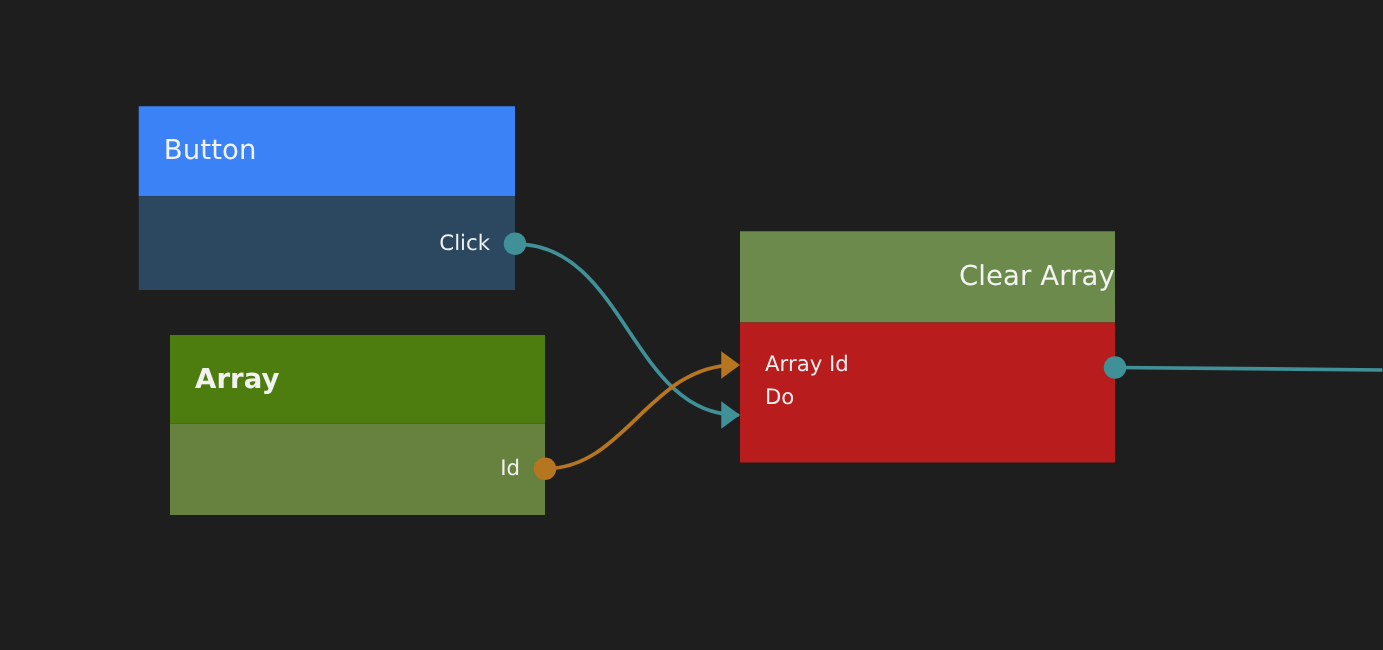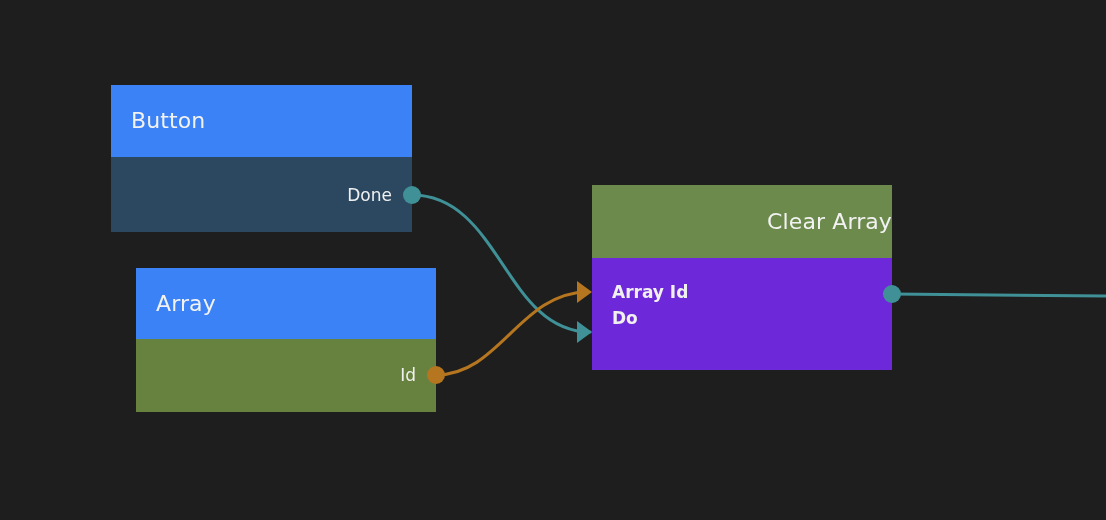--- a/index.html
+++ b/index.html
@@ -129,41 +129,41 @@
     <path fill="none" stroke-linecap="round" d="M 436 375 C 500 375 520 292 588 292" stroke="#b5761f" stroke-width="3"></path>
     <path fill="none" stroke-linecap="round" d="M 892 294 L 1106 296" stroke="#3f9197" stroke-width="3"></path>
   </svg>
 
   <div class="node node-blue" id="node-button" style="left: 111px; top: 85px; width: 301px; height: 147px;">
     <div class="node-header" style="background: #3b82f6;">
       <div class="node-title" style="color: rgb(242, 242, 242);">Button</div>
     </div>
     <div class="node-body" style="background: rgb(44, 72, 96);">
       <div class="port-row out" style="top:26px;">
-        <span class="port-label" style="color: rgb(240, 240, 240);">Done</span>
+        <span class="port-label" style="color: rgb(240, 240, 240);">Click</span>
       </div>
     </div>
   </div>
 
   <div class="node node-green" id="node-array" style="left: 136px; top: 268px; width: 300px; height: 144px;">
-    <div class="node-header" style="background: #3b82f6;">
+    <div class="node-header" style="background: #4d7c0f; font-weight: bold;">
       <div class="node-title" style="color: rgb(242, 242, 242);">Array</div>
     </div>
     <div class="node-body" style="background: rgb(103, 129, 63);">
       <div class="port-row out" style="top:24px;">
         <span class="port-label" style="color: rgb(240, 240, 240);">Id</span>
       </div>
     </div>
   </div>
 
   <div class="node node-green" id="node-clear-array" style="left: 592px; top: 185px; width: 300px; height: 185px;">
     <div class="node-header" style="background: rgb(107, 138, 75);">
       <div class="node-title" style="color: rgb(242, 242, 242);">Clear Array</div>
     </div>
-    <div class="node-body" style="background: #6d28d9; font-weight: bold;">
+    <div class="node-body" style="background: #b91c1c;">
       <div class="port-row in" style="top:22px;">
         <span class="port-label" style="color: rgb(240, 240, 240);">Array Id</span>
       </div>
       <div class="port-row in" style="top:48px;">
         <span class="port-label" style="color: rgb(240, 240, 240);">Do</span>
       </div>
     </div>
   </div>
 
   <span class="port-dot" style="left: 412px; top: 195px; background: rgb(63, 145, 151);"></span>

